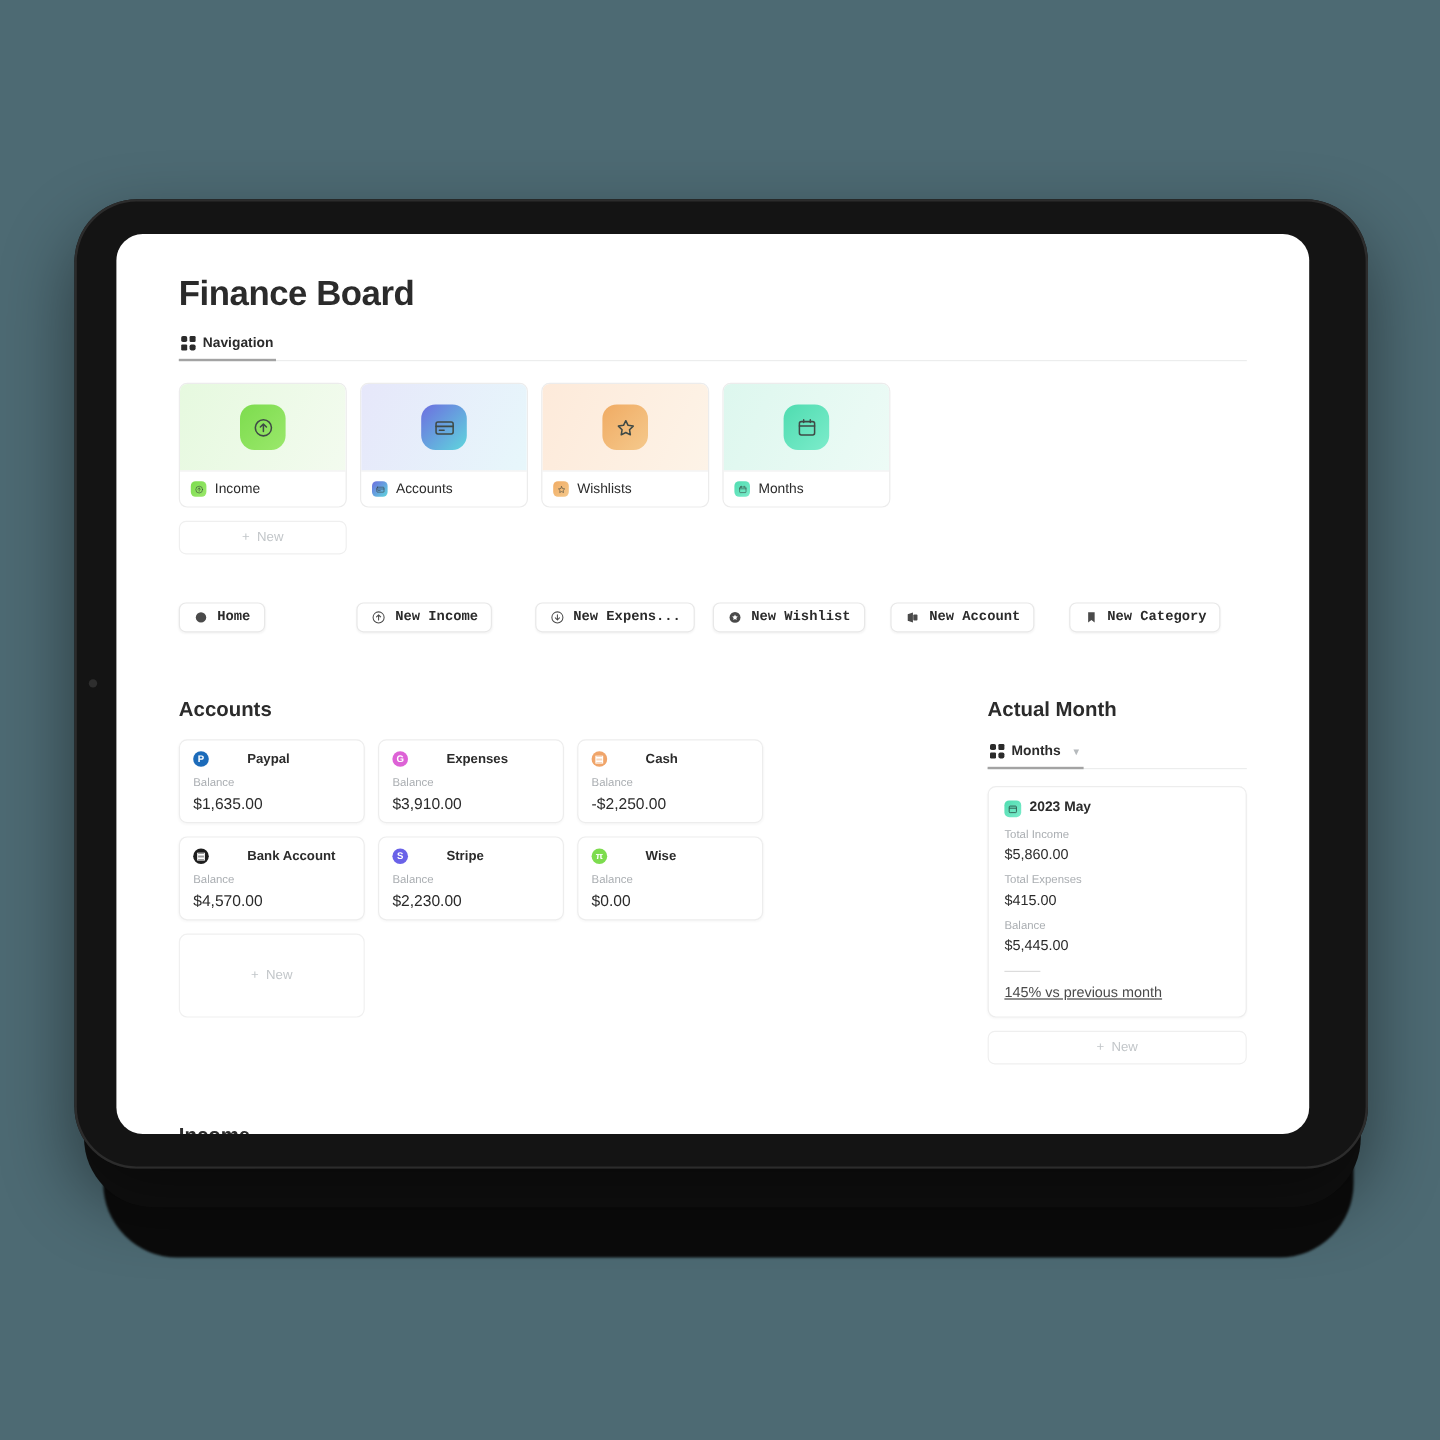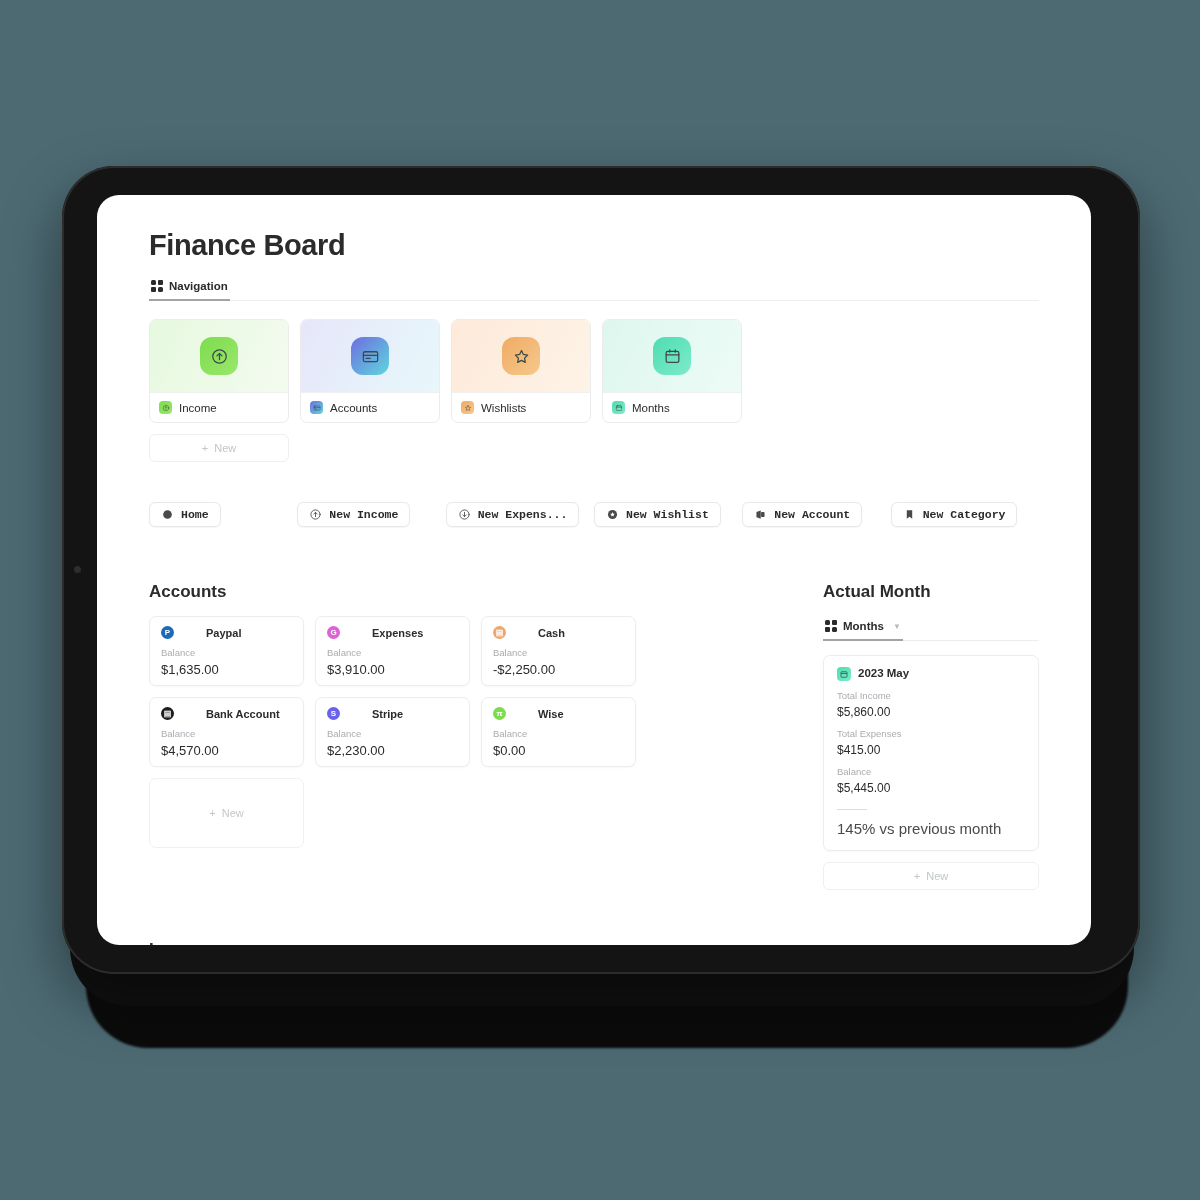--- a/index.html
+++ b/index.html
@@ -98,21 +98,21 @@
 
   
   .monthcard { border: 1px solid #ededed; border-radius: 7px; padding: 11px 13px 13px 13px; background: #fff;
     box-shadow: 0 1px 2px rgba(0,0,0,.03); margin-top: 14px; cursor: pointer; }
   .month-head { display: flex; align-items: flex-start; gap: 7px; }
   .month-badge { width: 14px; height: 14px; border-radius: 4px; display: flex; align-items: center; justify-content: center; flex: none; }
   .month-name { font-size: 11.5px; font-weight: 700; color: #2b2b2b; }
   .mrow-lbl { font-size: 9.5px; color: #a9adb1; margin-top: 9px; }
   .mrow-val { font-size: 12px; color: #2b2b2b; margin-top: 4px; font-weight: 500; }
   .mdiv { width: 30px; height: 1px; background: #dcdcdc; margin: 14px 0 10px 0; }
-  .mnote { font-size: 15px; color: #4a4a4a; }
+  .mnote { font-size: 12px; color: #4a4a4a; text-decoration: underline; }
   .month-new { height: 28px; margin-top: 11px; border: 1px solid #efefef; border-radius: 6px; background: #fff;
     display: flex; align-items: center; justify-content: center; gap: 6px; color: #c2c6c9; font-size: 11px; cursor: pointer; }
 
   .income-sec { margin-top: 50px; }
   svg { display: block; }
 </style>
 </head>
 <body>
 
 <div class="stage">

